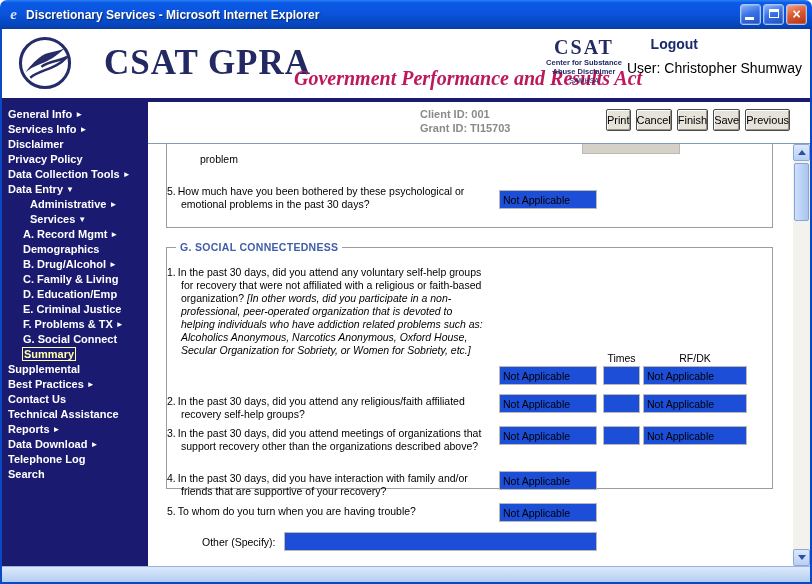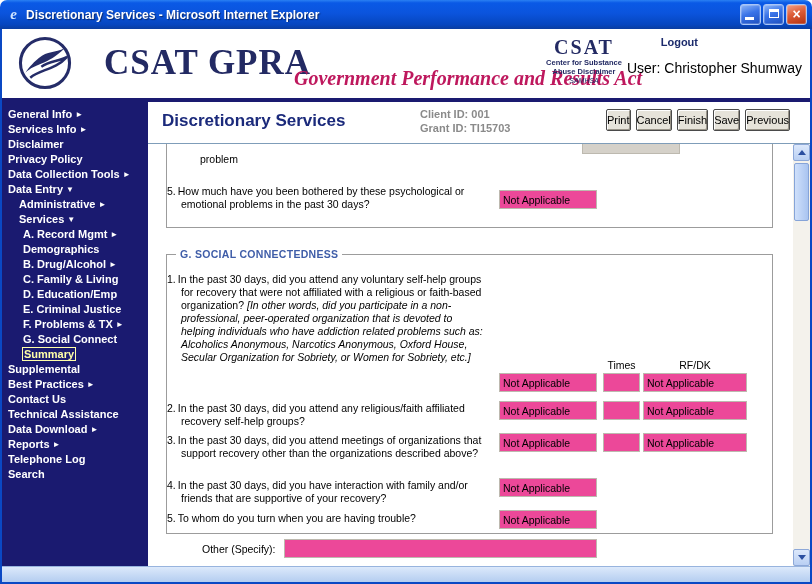--- a/index.html
+++ b/index.html
@@ -23,29 +23,29 @@
 
   
   .header{height:69px;position:relative;background:#fff;flex:none}
   .hhs-logo{position:absolute;left:16px;top:7px}
   .brand{position:absolute;left:102px;top:14px;font-family:"Liberation Serif",serif;font-size:35px;font-weight:bold;color:#232a63;letter-spacing:1px}
   .tagline{position:absolute;left:292px;top:38px;font-family:"Liberation Serif",serif;font-style:italic;font-weight:bold;font-size:20px;color:#be185d}
   .csat-seal{position:absolute;left:530px;top:8px;width:104px;text-align:center;color:#232a63}
   .seal-title{font-family:"Liberation Serif",serif;font-weight:bold;font-size:20px;letter-spacing:2px;line-height:21px}
   .seal-line{font-size:7.5px;font-weight:bold;line-height:9px}
   .seal-sub{font-size:7px;font-style:italic;margin-top:1px}
-  .logout{position:absolute;right:112px;top:7px;font-size:11px;font-weight:bold;color:#1b2a6b;}
+  .logout{position:absolute;right:112px;top:7px;font-size:14px;font-weight:bold;color:#1b2a6b;}
   .user{position:absolute;right:8px;top:31px;font-size:14px;font-weight:normal;color:#000}
   .rule{height:4px;background:#1a1a70;flex:none}
 
   
   .body{flex:1;display:flex;min-height:0}
   .sidebar{width:146px;background:#1a1a70;padding-top:5px;box-sizing:border-box;flex:none}
   .nav-item{font-size:11px;font-weight:bold;color:#fff;line-height:14px;padding:0 3px 0 6px;white-space:nowrap}
-  .nav-item.indent1{padding-left:17px}
+  .nav-item.indent1{padding-left:28px}
   .nav-item.indent2{padding-left:21px}
   .nav-arrow{font-size:8px;margin-left:3px;vertical-align:1px}
   .nav-item.selected .nav-label{color:#ffffa8;outline:1px solid #ffffa8;padding:0 1px}
 
   .main{flex:1;display:flex;flex-direction:column;background:#fff;min-width:0}
   .main-header{height:41px;position:relative;flex:none}
   .page-title{position:absolute;left:14px;top:9px;font-size:17px;font-weight:bold;color:#1b2a7b}
   .ids{position:absolute;left:272px;top:5px;font-size:11px;font-weight:bold;color:#8a8a8a;line-height:14px}
   .tb{position:absolute;right:20px;top:7px;display:flex;gap:5px}
   .tb-btn{font-family:inherit;font-size:11px;height:22px;padding:0 0;background:#e6e3da;border:1px solid #4a4a4a;border-radius:2px;box-shadow:inset 1px 1px 0 #fff,inset -1px -1px 0 #9a958a}
@@ -58,26 +58,26 @@
   .tri-up{width:0;height:0;border-left:4px solid transparent;border-right:4px solid transparent;border-bottom:5px solid #2b4fa0}
   .tri-down{width:0;height:0;border-left:4px solid transparent;border-right:4px solid transparent;border-top:5px solid #2b4fa0}
   .sb-track{flex:1;position:relative}
   .sb-thumb{position:absolute;top:2px;left:1px;right:1px;height:58px;background:linear-gradient(90deg,#cfe0fb,#a9c4f0);border:1px solid #86a4d8;border-radius:2px;box-sizing:border-box}
 
   .statusbar{height:15px;background:linear-gradient(180deg,#dce9fb,#b4cdf0);border-top:1px solid #98b4de;flex:none}
 
   
   .fs{border:1px solid #9c9c9c;width:607px;position:relative;background:#fff;box-sizing:border-box}
   .fs-f{height:84px;border-top:none}
-  .fs-g{height:280px;margin-top:26px}
+  .fs-g{height:242px;margin-top:19px}
   .legend{position:absolute;top:-7px;left:9px;background:#fff;padding:0 4px;font-size:10.5px;font-weight:bold;color:#3f5da8;letter-spacing:.3px}
   .q{position:absolute;font-size:10.5px;line-height:13px;color:#000;width:308px;padding-left:14px;text-indent:-14px}
   .qnum{margin-right:2px}
   .ital{font-style:italic}
-  .fld{position:absolute;height:19px;background:#ec4899;border:1px solid #bdb9af;font-size:10.5px;display:flex;align-items:center;padding:7px 3px;color:#000;box-sizing:border-box}
+  .fld{position:absolute;height:19px;background:#1d4ed8;border:1px solid #bdb9af;font-size:10.5px;display:flex;align-items:center;padding:7px 3px;color:#000;box-sizing:border-box}
   .colhead{position:absolute;font-size:10.5px;color:#000}
   .h-times{left:436px;top:104px;width:37px;text-align:center}
   .h-rfdk{left:476px;top:104px;width:104px;text-align:center}
   .f-main{left:332px;width:98px}
   .f-times{left:436px;width:37px}
   .f-rfdk{left:476px;width:104px}
   .r1{top:118px}.r2{top:146px}.r3{top:178px}.r4{top:223px}.r5{top:255px}
   .q1{top:18px}.q2{top:147px}.q3{top:179px}.q4{top:224px}.q5{top:257px}
   .other-label{position:absolute;left:35px;top:288px;font-size:10.5px}
   .other-input{left:117px;top:284px;width:313px}
@@ -169,33 +169,32 @@
           <div class="nav-item indent2 selected"><span class="nav-label">Summary</span><span class="nav-arrow"></span></div>
 
           <div class="nav-item"><span class="nav-label">Supplemental</span><span class="nav-arrow"></span></div>
 
           <div class="nav-item"><span class="nav-label">Best Practices</span><span class="nav-arrow">►</span></div>
 
           <div class="nav-item"><span class="nav-label">Contact Us</span><span class="nav-arrow"></span></div>
 
           <div class="nav-item"><span class="nav-label">Technical Assistance</span><span class="nav-arrow"></span></div>
 
+          <div class="nav-item"><span class="nav-label">Reports</span><span class="nav-arrow">►</span></div>
+
           <div class="nav-item"><span class="nav-label">Data Download</span><span class="nav-arrow">►</span></div>
-
-          <div class="nav-item"><span class="nav-label">Reports</span><span class="nav-arrow">►</span></div>
 
           <div class="nav-item"><span class="nav-label">Telephone Log</span><span class="nav-arrow"></span></div>
 
           <div class="nav-item"><span class="nav-label">Search</span><span class="nav-arrow"></span></div>
         </div>
 
       <div class="main">
 
         <div class="main-header">
-          <span class="page-title">Discretionary Services</span>
           <div class="ids">
             <div>Client ID: 001</div>
             <div>Grant ID: TI15703</div>
           </div>
           <div class="tb">
 
               <button class="tb-btn">Print</button>
 
               <button class="tb-btn">Cancel</button>
 

